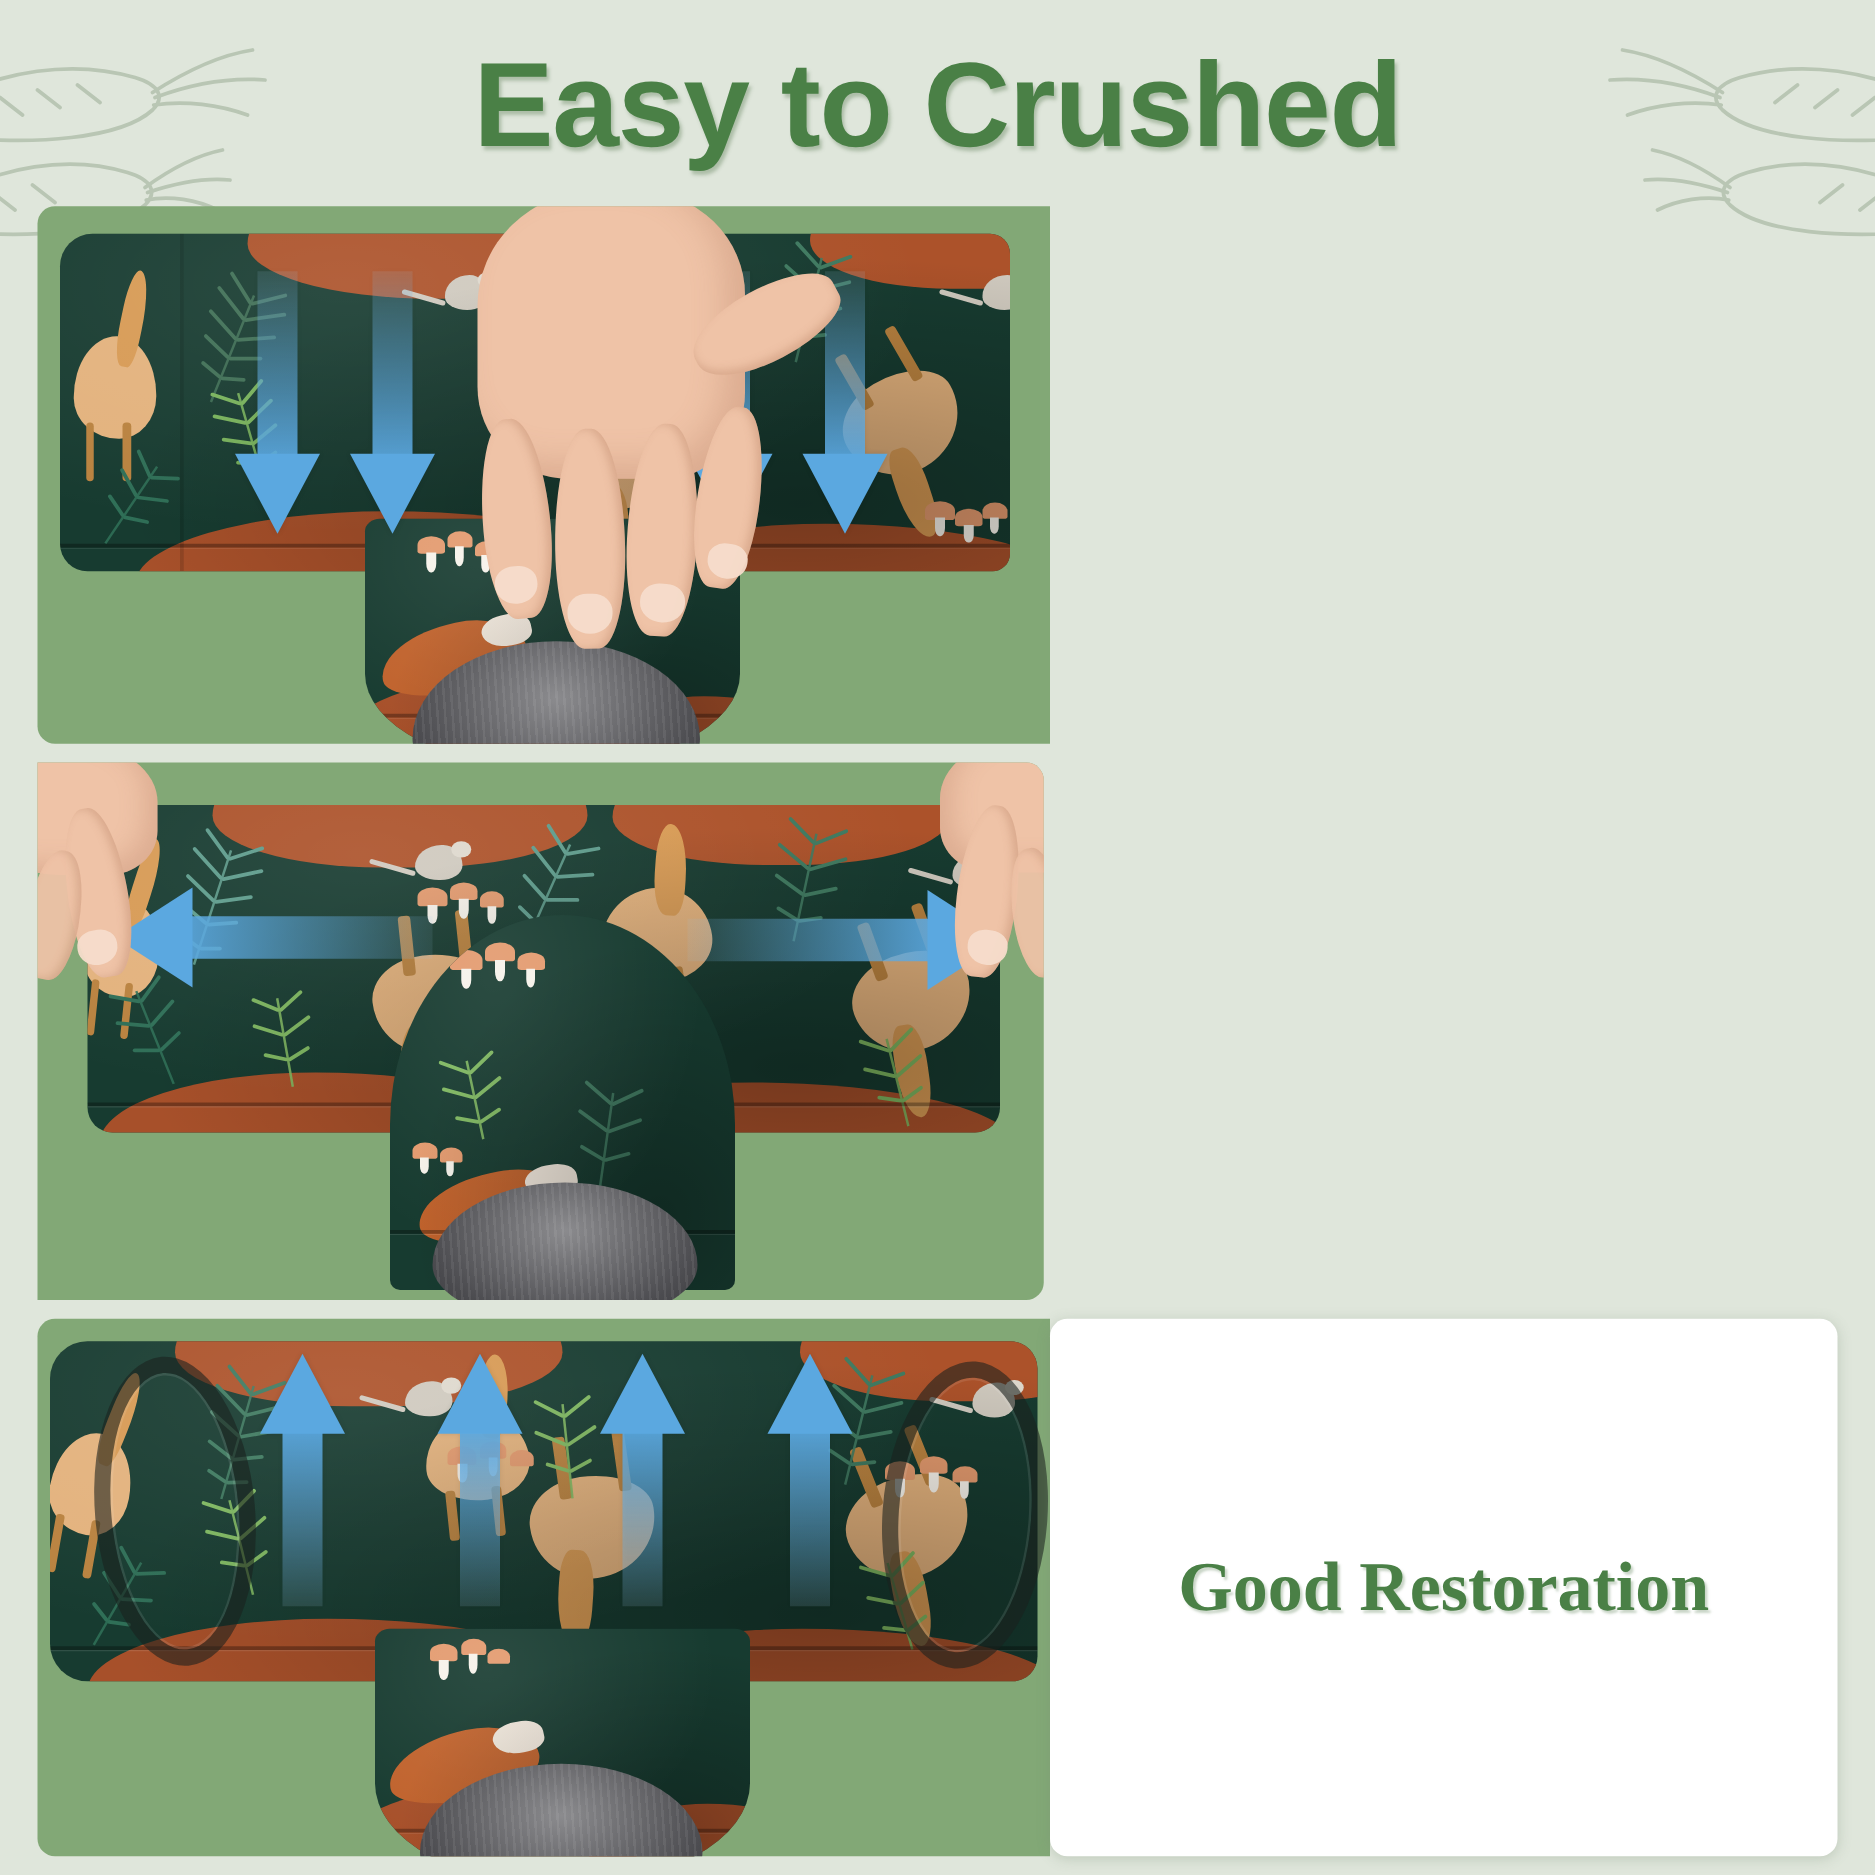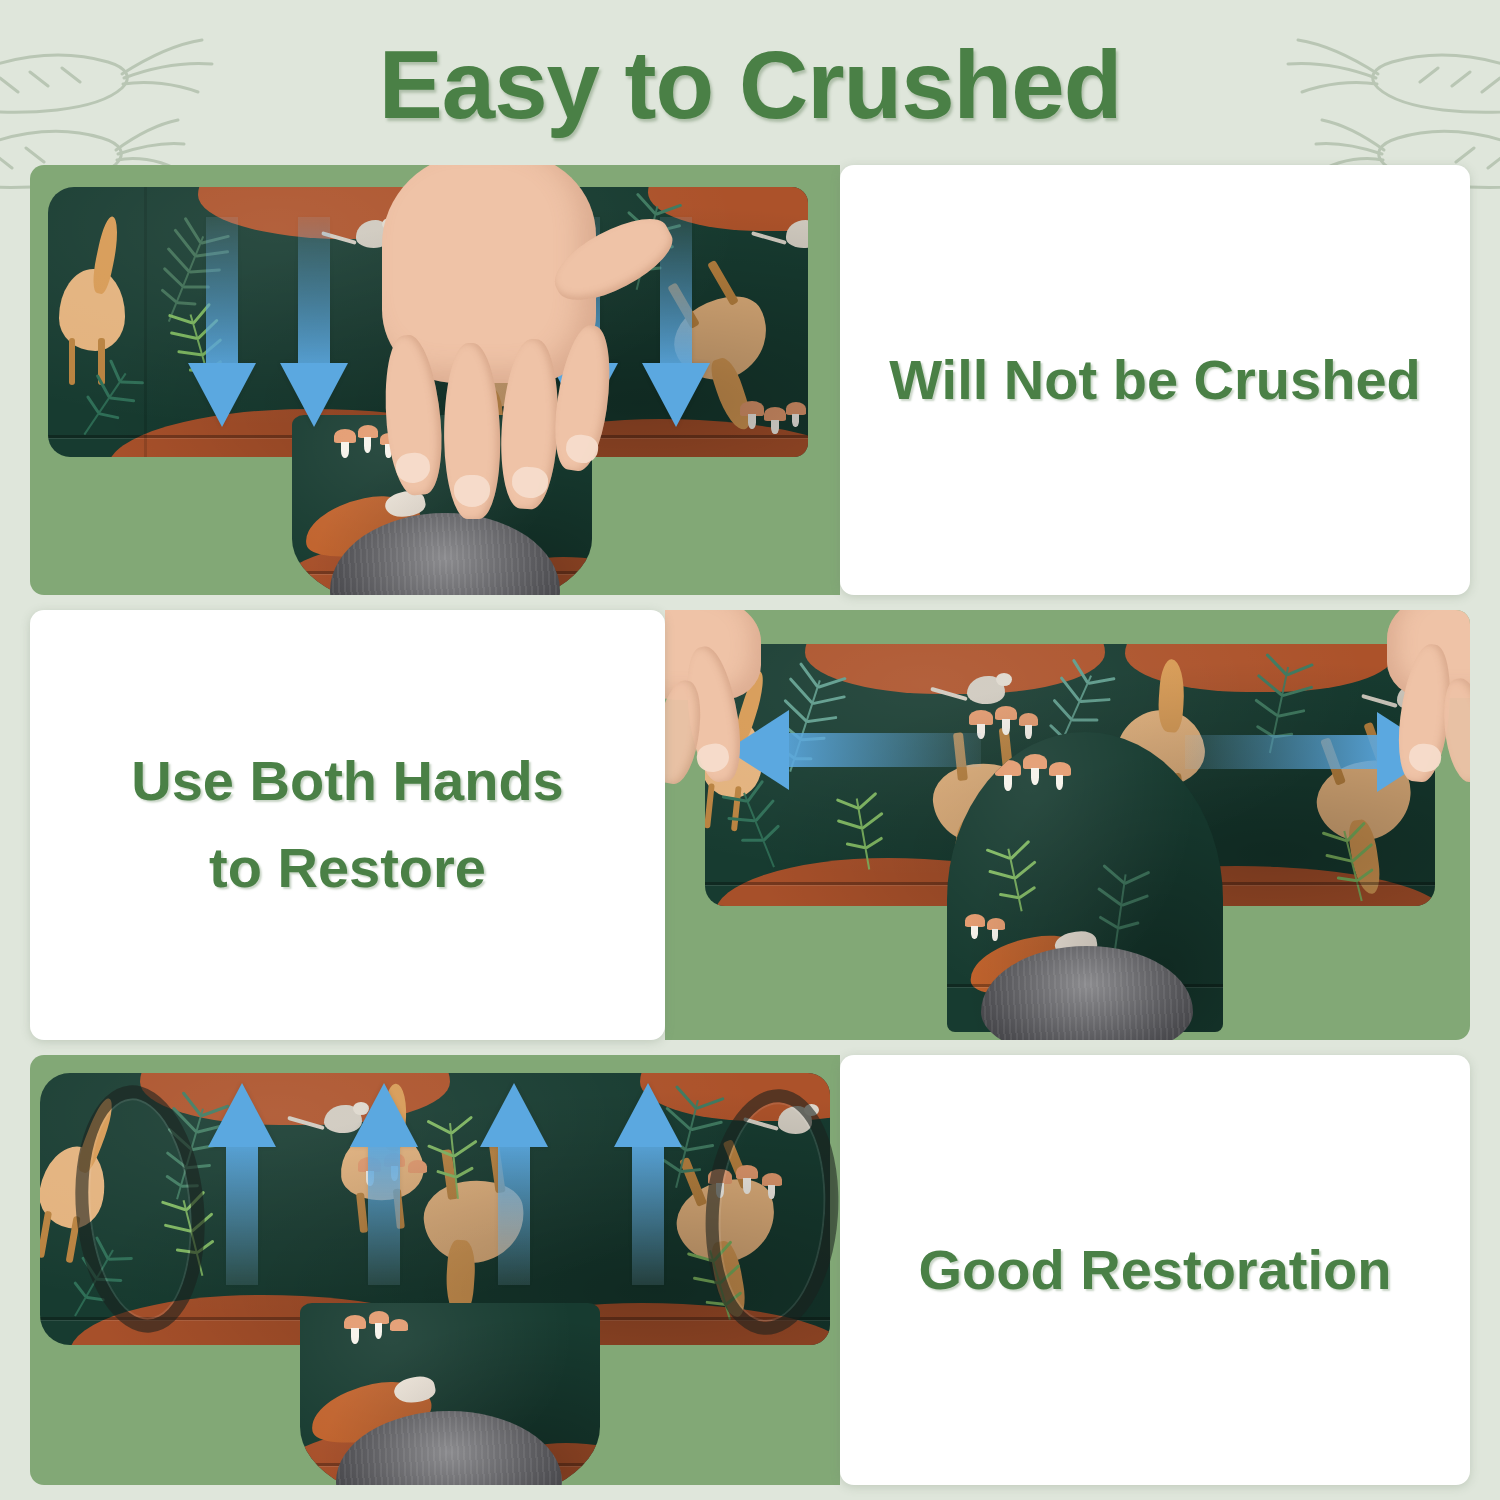--- a/index.html
+++ b/index.html
@@ -34,21 +34,21 @@
   .row3 { top:1055px; height:430px; }
 
   .panel { position:relative; overflow:hidden; }
 
   .photo-panel { background:#82a876; }
   .row1 .photo-panel { width:810px; border-radius:14px 0 0 14px; }
   .row1 .text-panel  { width:630px; }
   .row2 .text-panel  { width:635px; }
   .row2 .photo-panel { width:805px; border-radius:0 14px 14px 0; }
   .row3 .photo-panel { width:810px; border-radius:14px 0 0 14px; }
-  .row3 .text-panel  { width:630px; }
+  .row3 .text-panel  { width:630px;font-family:Liberation Serif, serif; }
 
   .text-panel {
     background:#ffffff; border-radius:14px;
     display:flex; flex-direction:column;
     align-items:center; justify-content:center;
     box-shadow:0 2px 10px rgba(120,140,115,.30);
     z-index:3;
   }
   .row1 .text-panel { border-radius:14px; }
   .row2 .text-panel { border-radius:14px; }
@@ -347,31 +347,24 @@
       <div class="finger" style="left:96px;  top:190px; width:56px; height:176px; transform:rotate(-1deg);"></div>
       <div class="nail" style="left:106px; top:322px; width:36px; height:32px;"></div>
       <div class="finger" style="left:154px; top:186px; width:56px; height:170px; transform:rotate(3deg);"></div>
       <div class="nail" style="left:164px; top:314px; width:36px; height:31px; transform:rotate(3deg);"></div>
       <div class="finger" style="left:210px; top:172px; width:50px; height:146px; transform:rotate(8deg);"></div>
       <div class="nail" style="left:218px; top:282px; width:32px; height:28px; transform:rotate(8deg);"></div>
       <div class="finger" style="left:236px; top:44px;  width:58px; height:126px; transform:rotate(62deg); border-radius:40% 40% 46% 46%/50% 50% 50% 50%;"></div>
     </div>
   </div>
 
-  <div class="panel text-panel">
-    <div class="caption">Will Not be Crushed</div>
-  </div>
 </div>
 
 <div class="row row2">
 
-  <div class="panel text-panel">
-    <div class="caption">Use Both Hands</div>
-    <div class="caption">to Restore</div>
-  </div>
 
   <div class="panel photo-panel">
 
     <div class="fabric" style="left:40px; top:34px; width:730px; height:262px; border-radius:26px 24px 20px 20px;">
       <div class="m sunarc" style="left:100px; top:-54px; width:300px; height:104px;"></div>
       <div class="m sunarc" style="left:420px; top:-48px; width:270px; height:96px;"></div>
       <div class="m hillband" style="left:10px;  top:214px; width:360px; height:80px;"></div>
       <div class="m hillband" style="left:340px; top:222px; width:400px; height:76px;"></div>
 
       <div class="m deer" style="left:-4px; top:16px; width:74px; height:150px; background:none; transform:rotate(6deg);">

